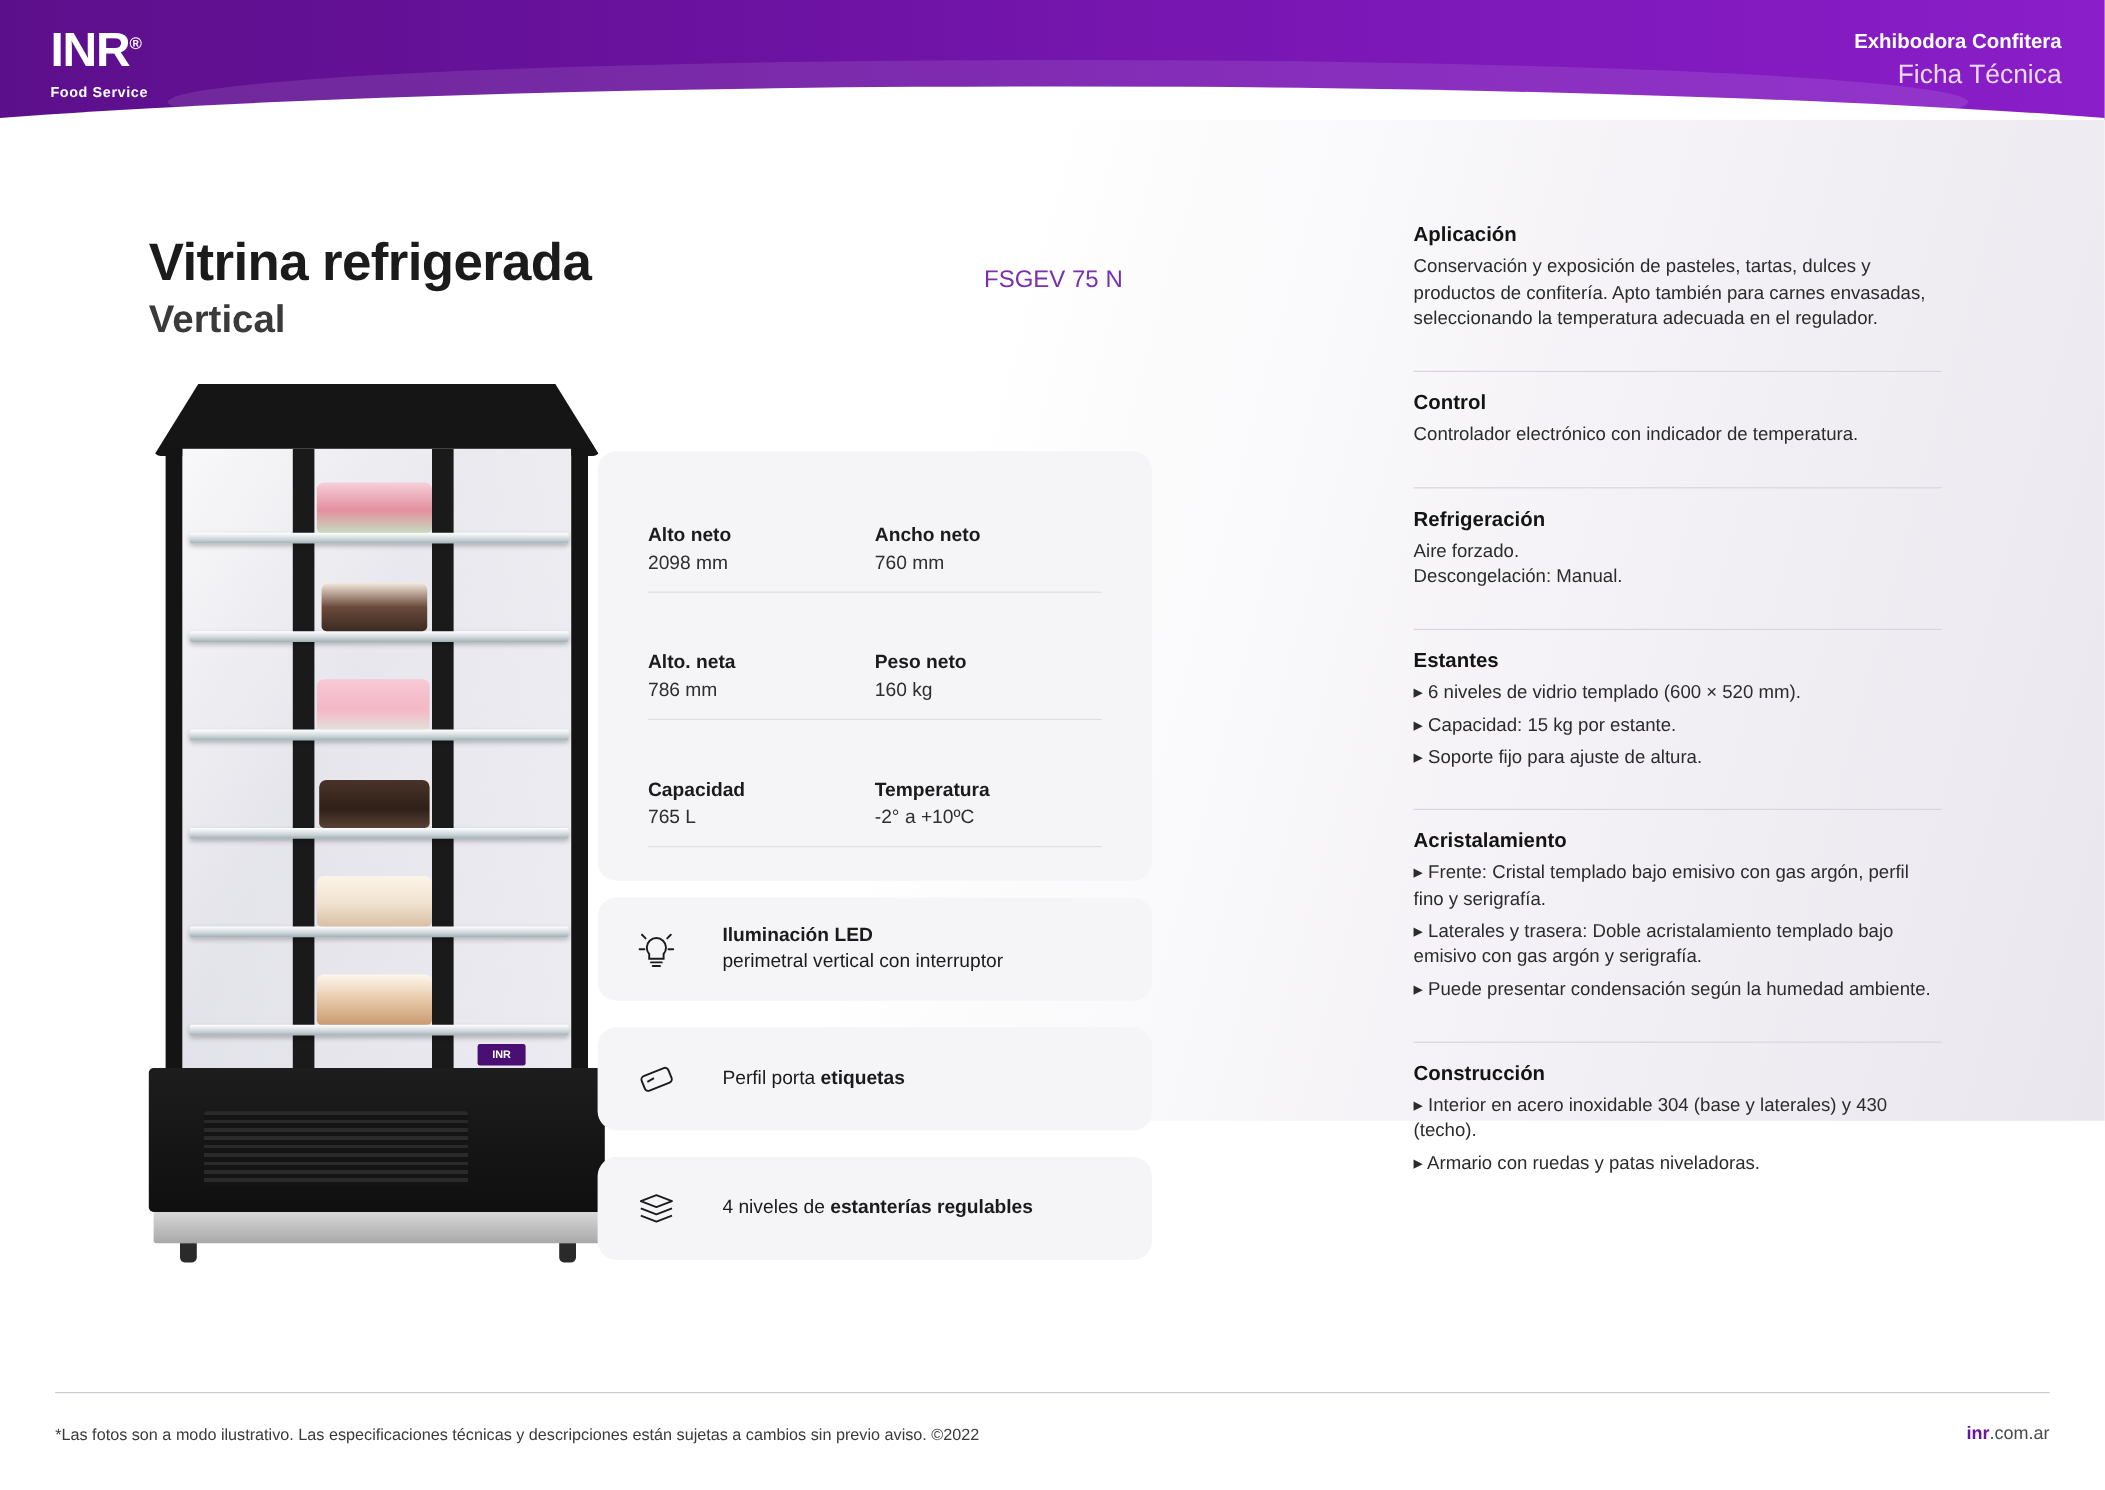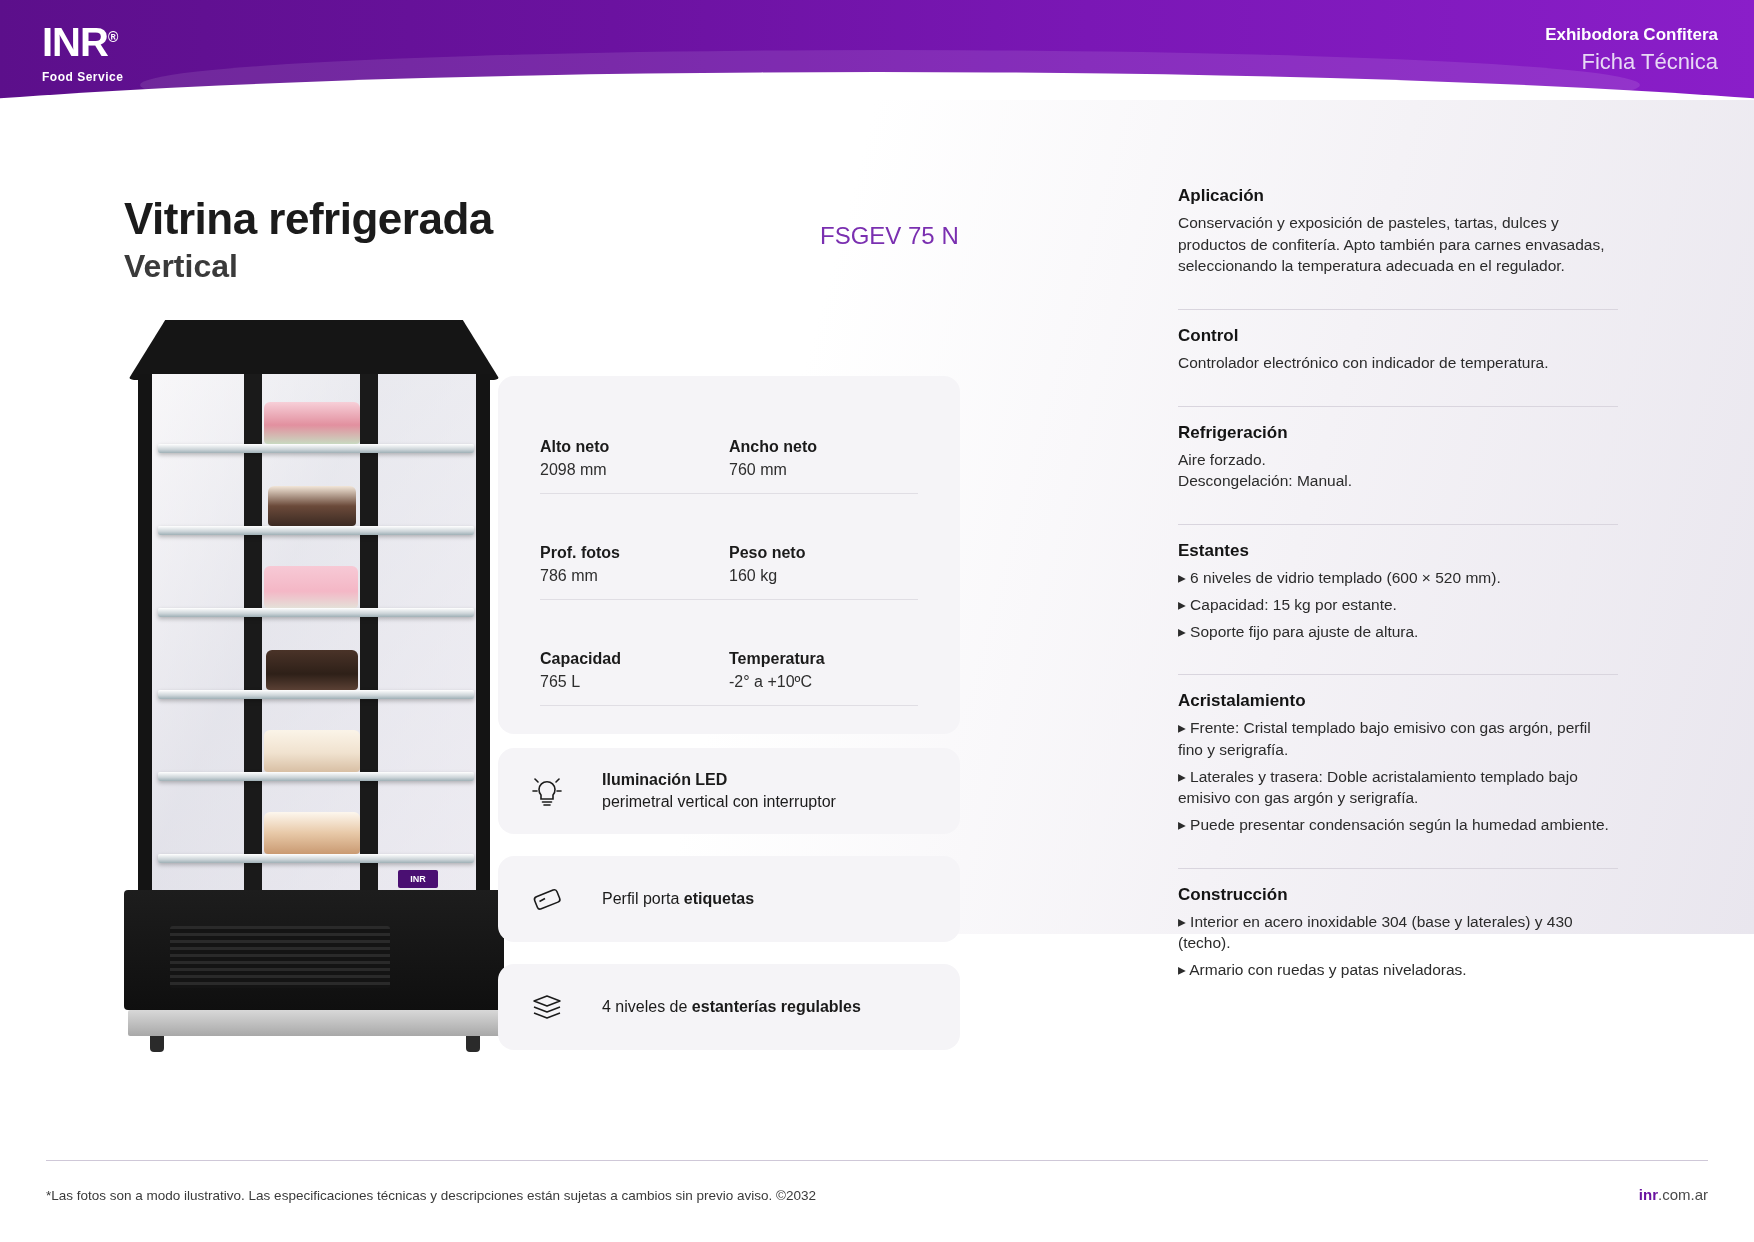--- a/index.html
+++ b/index.html
@@ -60,21 +60,21 @@
   .title-block { position: absolute; left: 124px; top: 196px; }
   .title-main {
     font-size: 44px; font-weight: bold; color: #1b1b1b; letter-spacing: -0.5px;
     line-height: 1.05;
   }
   .title-sub {
     font-size: 32px; font-weight: bold; color: #3a3a3a; margin-top: 6px;
   }
   .model-code {
     position: absolute; left: 820px; top: 222px;
-    font-size: 24px; color: #7a2fb0;
+    font-size: 20px; color: #7a2fb0;
   }
 
   
   .product { position: absolute; left: 110px; top: 310px; width: 400px; height: 760px; }
   .cab-top {
     position:absolute; left: 18px; top: 10px; width: 372px; height: 60px;
     background:#151515;
     clip-path: polygon(10% 0%, 90% 0%, 100% 100%, 0% 100%);
     border-radius: 6px;
   }
@@ -237,21 +237,21 @@
           <div class="spec-value">2098 mm</div>
         </div>
         <div class="spec-cell">
           <div class="spec-label">Ancho neto</div>
           <div class="spec-value">760 mm</div>
         </div>
       </div>
 
       <div class="spec-row">
         <div class="spec-cell">
-          <div class="spec-label">Prof. fotos</div>
+          <div class="spec-label">Alto. neta</div>
           <div class="spec-value">786 mm</div>
         </div>
         <div class="spec-cell">
           <div class="spec-label">Peso neto</div>
           <div class="spec-value">160 kg</div>
         </div>
       </div>
 
       <div class="spec-row">
         <div class="spec-cell">
@@ -355,16 +355,16 @@
 
     <div class="sec last">
       <div class="sec-title">Construcción</div>
       <div class="bullet"><span class="tri">▸</span> <span>Interior en acero inoxidable 304 (base y laterales) y 430 (techo).</span></div>
       <div class="bullet"><span class="tri">▸</span> <span>Armario con ruedas y patas niveladoras.</span></div>
     </div>
 
   </div>
 
   <div class="footer-rule"></div>
-  <div class="footer-note">*Las fotos son a modo ilustrativo. Las especificaciones técnicas y descripciones están sujetas a cambios sin previo aviso. ©2032</div>
+  <div class="footer-note">*Las fotos son a modo ilustrativo. Las especificaciones técnicas y descripciones están sujetas a cambios sin previo aviso. ©2022</div>
   <div class="footer-site"><b>inr</b><span>.com.ar</span></div>
 
 </div>
 
 </body></html>

